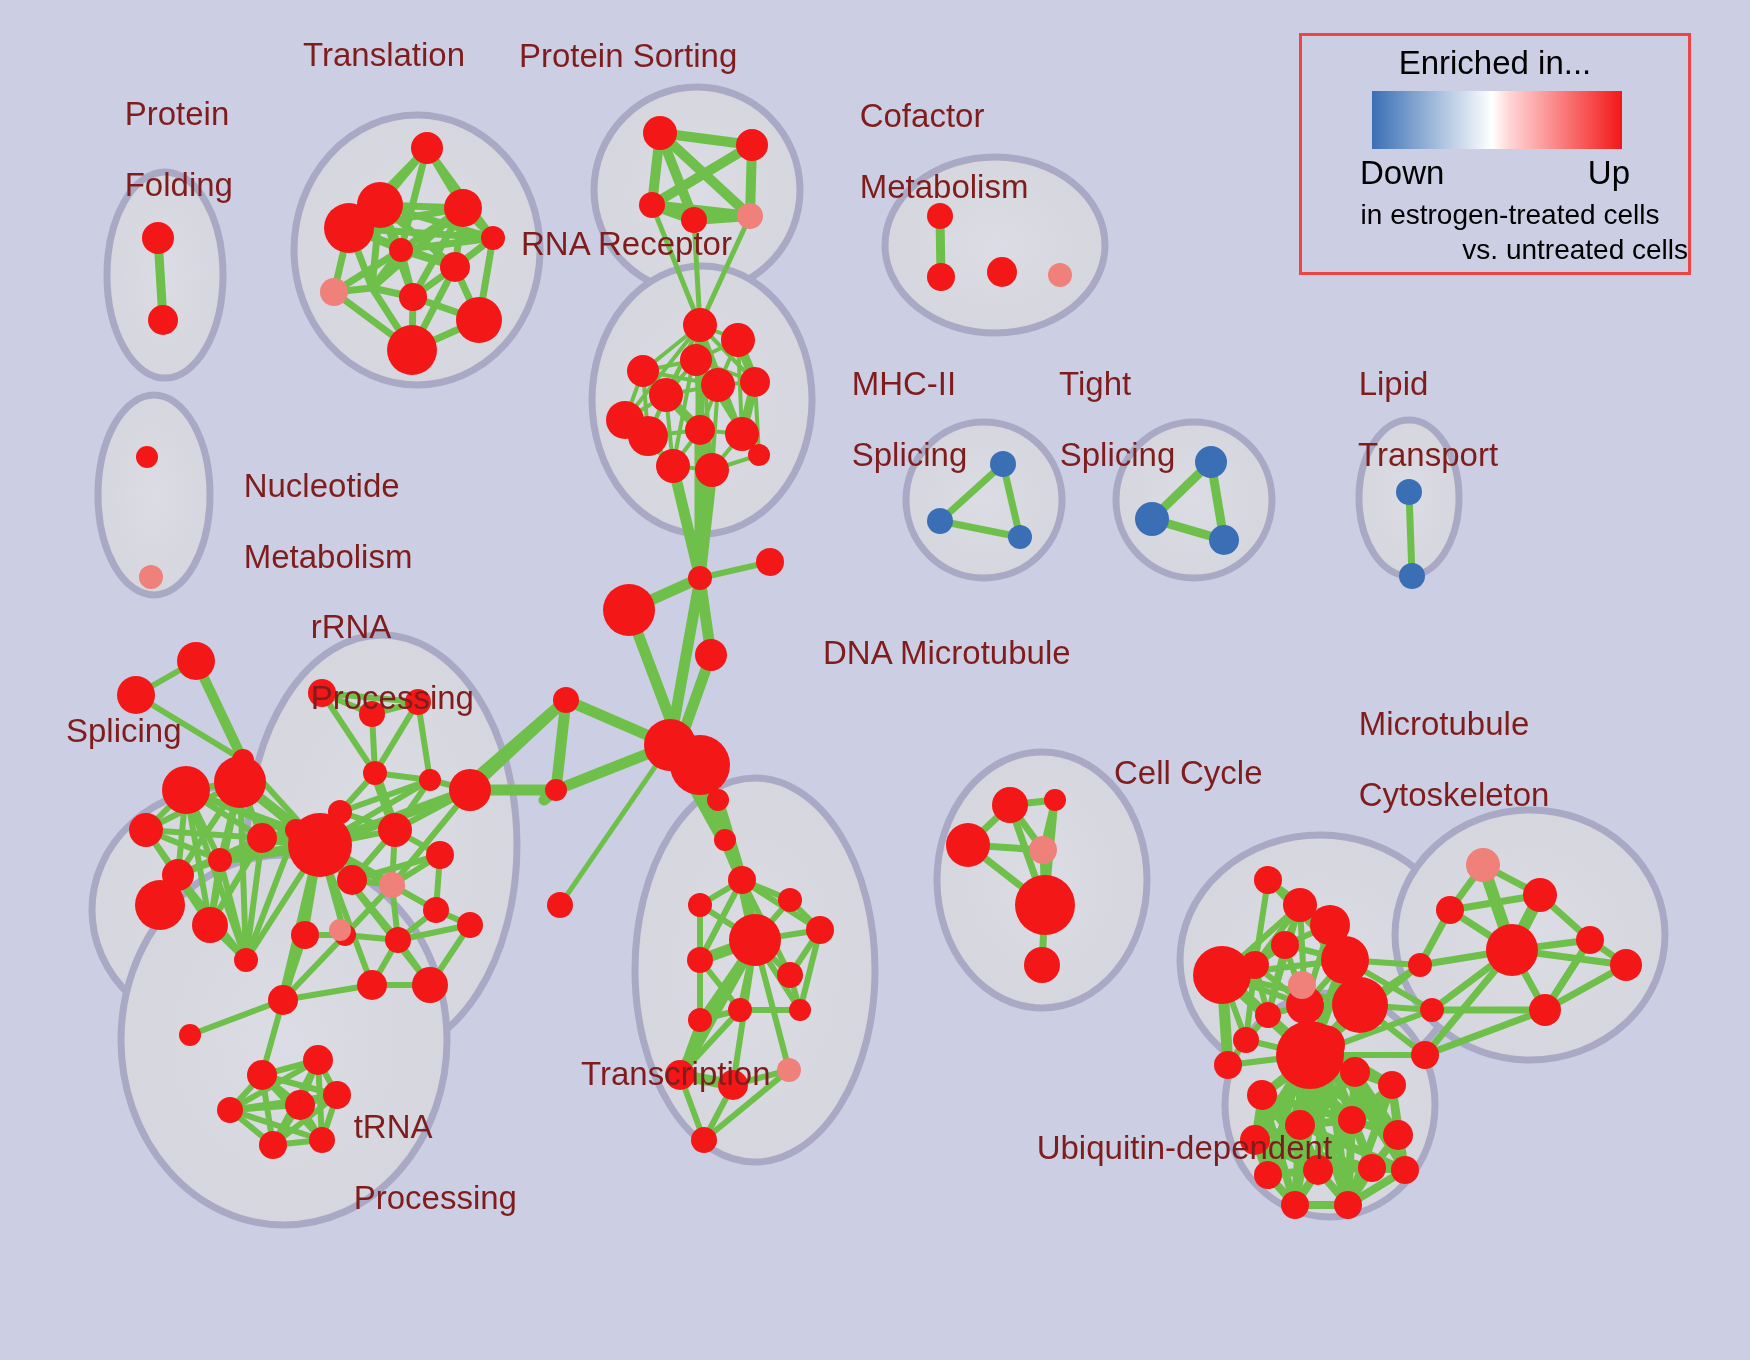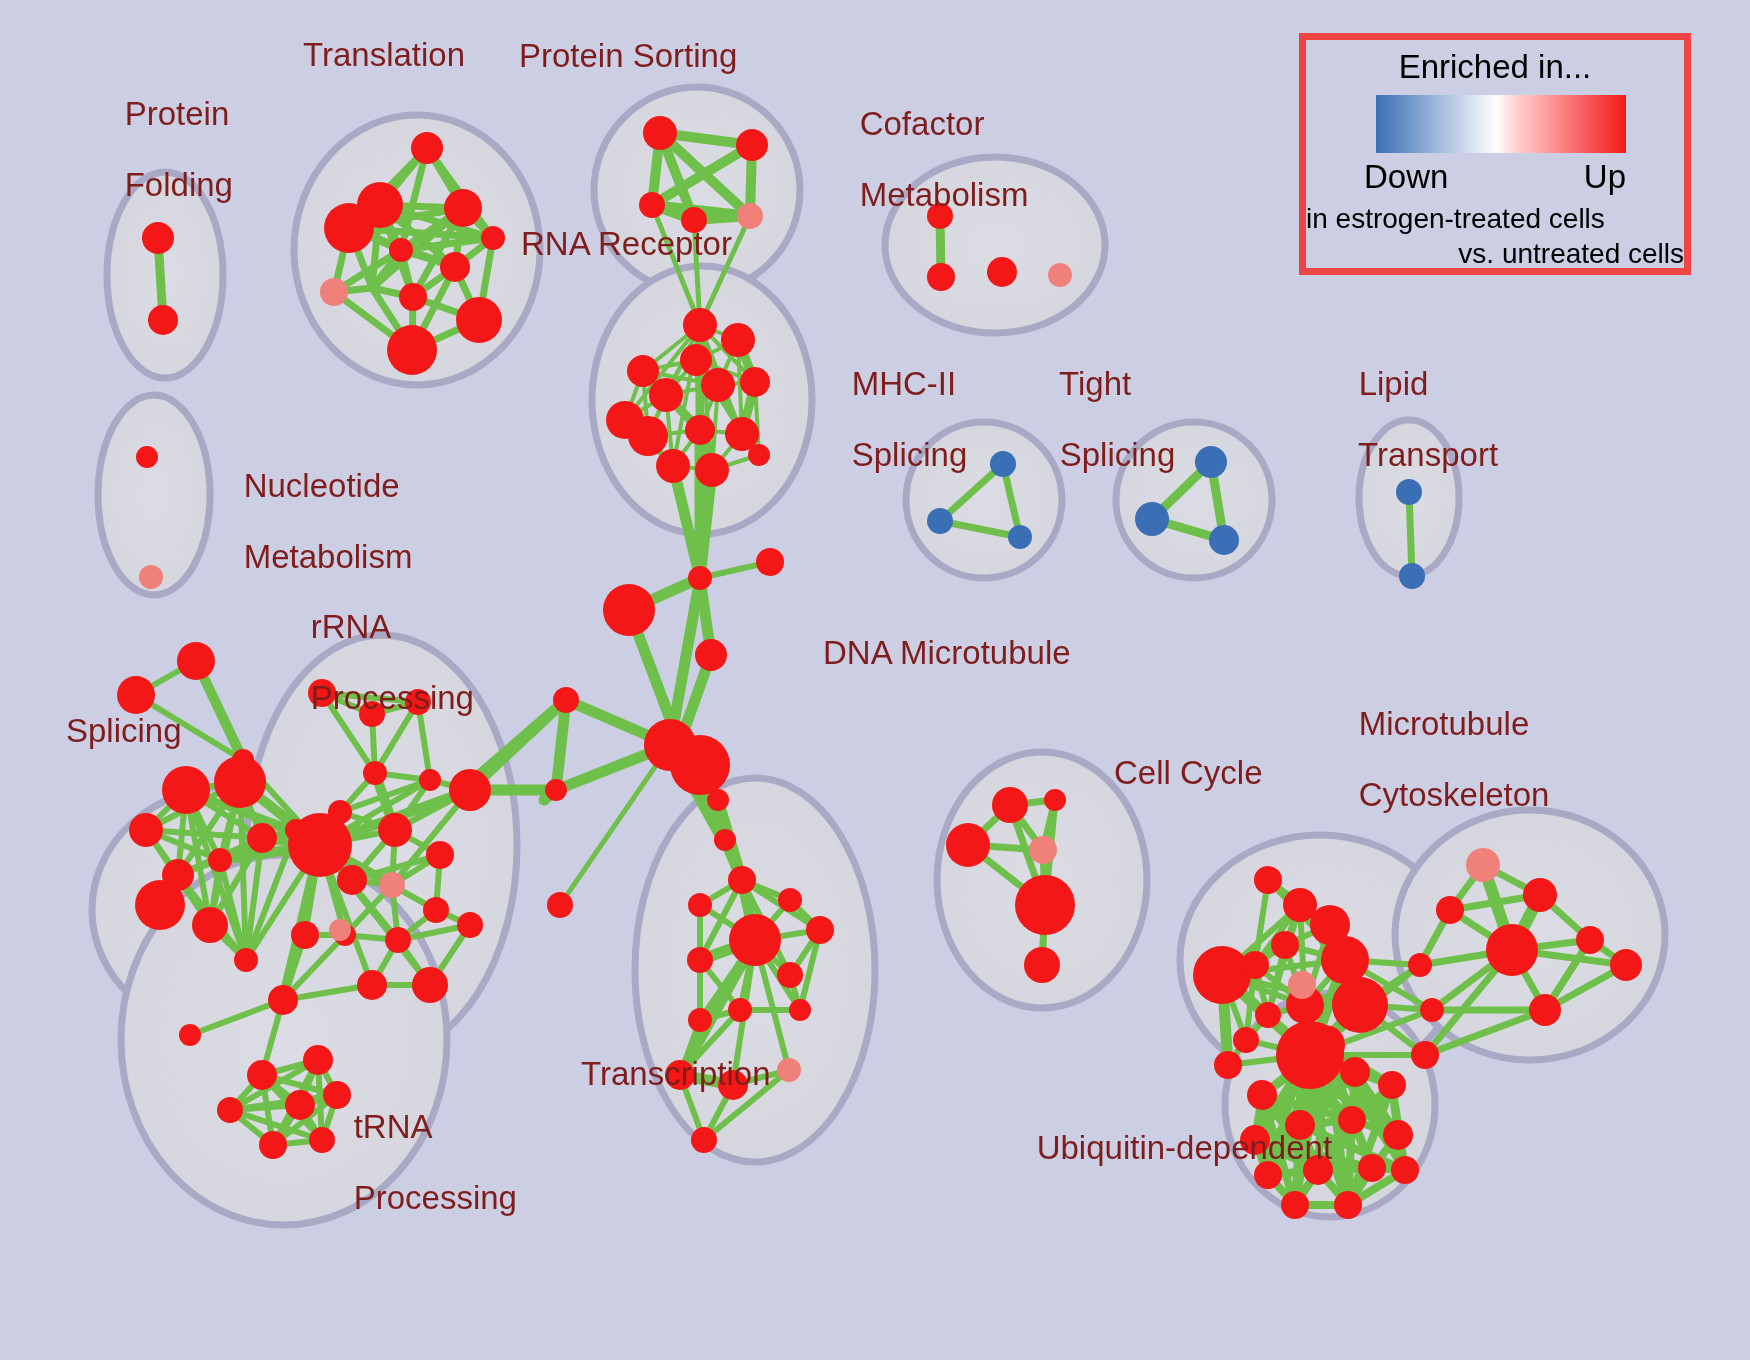--- a/index.html
+++ b/index.html
@@ -2,26 +2,26 @@
 <html><head>
 <meta charset="utf-8">
 <style>
   html,body{margin:0;padding:0;background:#ffffff;}
   body{font-family:"Liberation Sans",sans-serif;}
   #canvas{position:relative;width:1750px;height:1360px;overflow:hidden;}
   #net{position:absolute;inset:0;display:block;}
   .lbl{position:absolute;color:#7f1d1d;font-family:"Liberation Sans",sans-serif;
        font-size:33px;line-height:1.08;white-space:pre;font-weight:400;}
   #legend{position:absolute;left:1299px;top:33px;width:392px;height:242px;
-          background:#ccceE4;border:7px solid #ef4444;box-sizing:border-box;}
+          background:#ccceE4;border:3px solid #ef4444;box-sizing:border-box;}
   #legend .ttl{position:absolute;left:0;right:0;top:8px;text-align:center;font-size:33px;}
   #legend .bar{position:absolute;left:70px;top:55px;width:250px;height:58px;}
   #legend .dn{position:absolute;left:58px;top:118px;font-size:33px;}
   #legend .up{position:absolute;right:58px;top:118px;font-size:33px;}
-  #legend .l1{position:absolute;left:0;right:0;top:163px;font-size:28px;}
+  #legend .l1{position:absolute;left:0;right:0;top:163px;text-align:center;font-size:28px;padding-left:30px;}
   #legend .l2{position:absolute;left:0;right:0;top:198px;text-align:right;font-size:28px;}
 </style>
 </head>
 <body>
 
 <div id="canvas">
 
   <svg id="net" viewBox="0 0 1750 1360">
     <defs>
       <radialGradient id="cg" cx="50%" cy="50%" r="50%">
@@ -802,21 +802,21 @@
     </g>
   </svg>
 
   <div class="lbl" style="left:88px;top:60px;">
     <span>Protein</span><br>
     <span>Folding</span>
   </div>
   <div class="lbl" style="left:303px;top:37px;">Translation</div>
   <div class="lbl" style="left:519px;top:38px;">Protein Sorting</div>
   <div class="lbl" style="left:521px;top:226px;">RNA Receptor</div>
-  <div class="lbl" style="left:823px;top:70px;">
+  <div class="lbl" style="left:823px;top:62px;">
     <span>Cofactor</span><br>
     <span>Metabolism</span>
   </div>
   <div class="lbl" style="left:207px;top:432px;">
     <span>Nucleotide</span><br>
     <span>Metabolism</span>
   </div>
   <div class="lbl" style="left:815px;top:330px;">
     <span>MHC-II</span><br>
     <span>Splicing</span>

